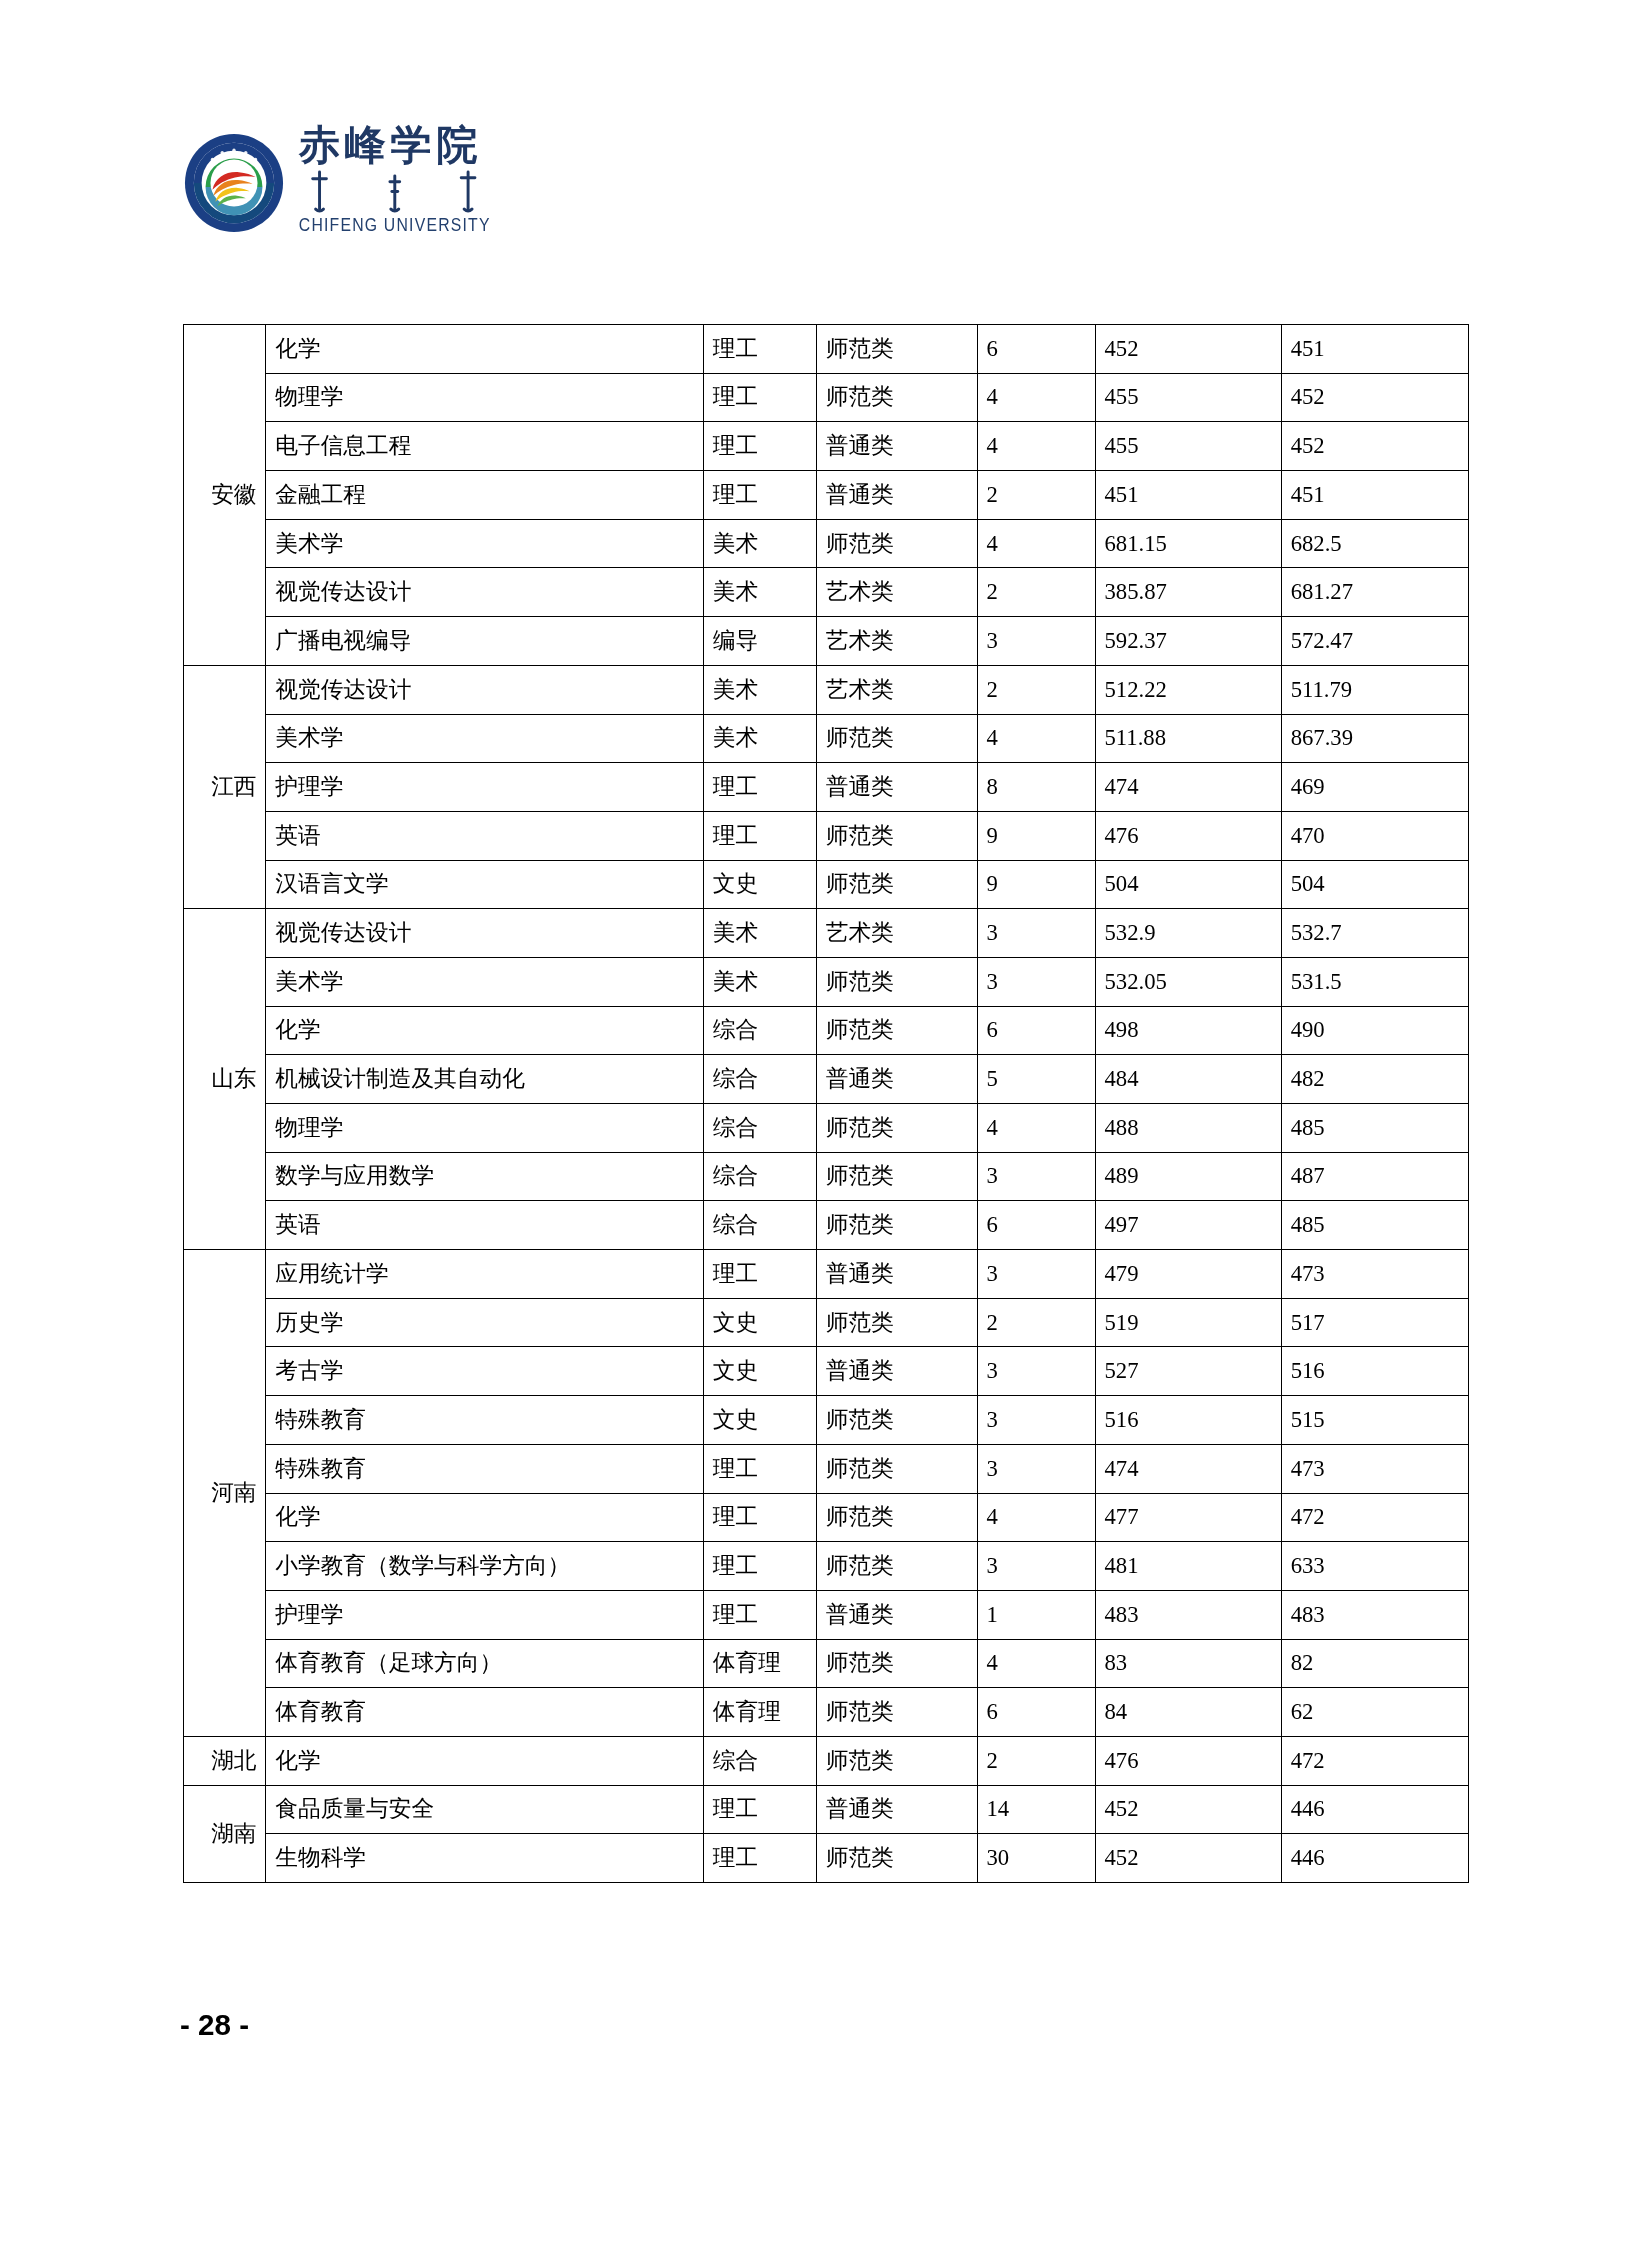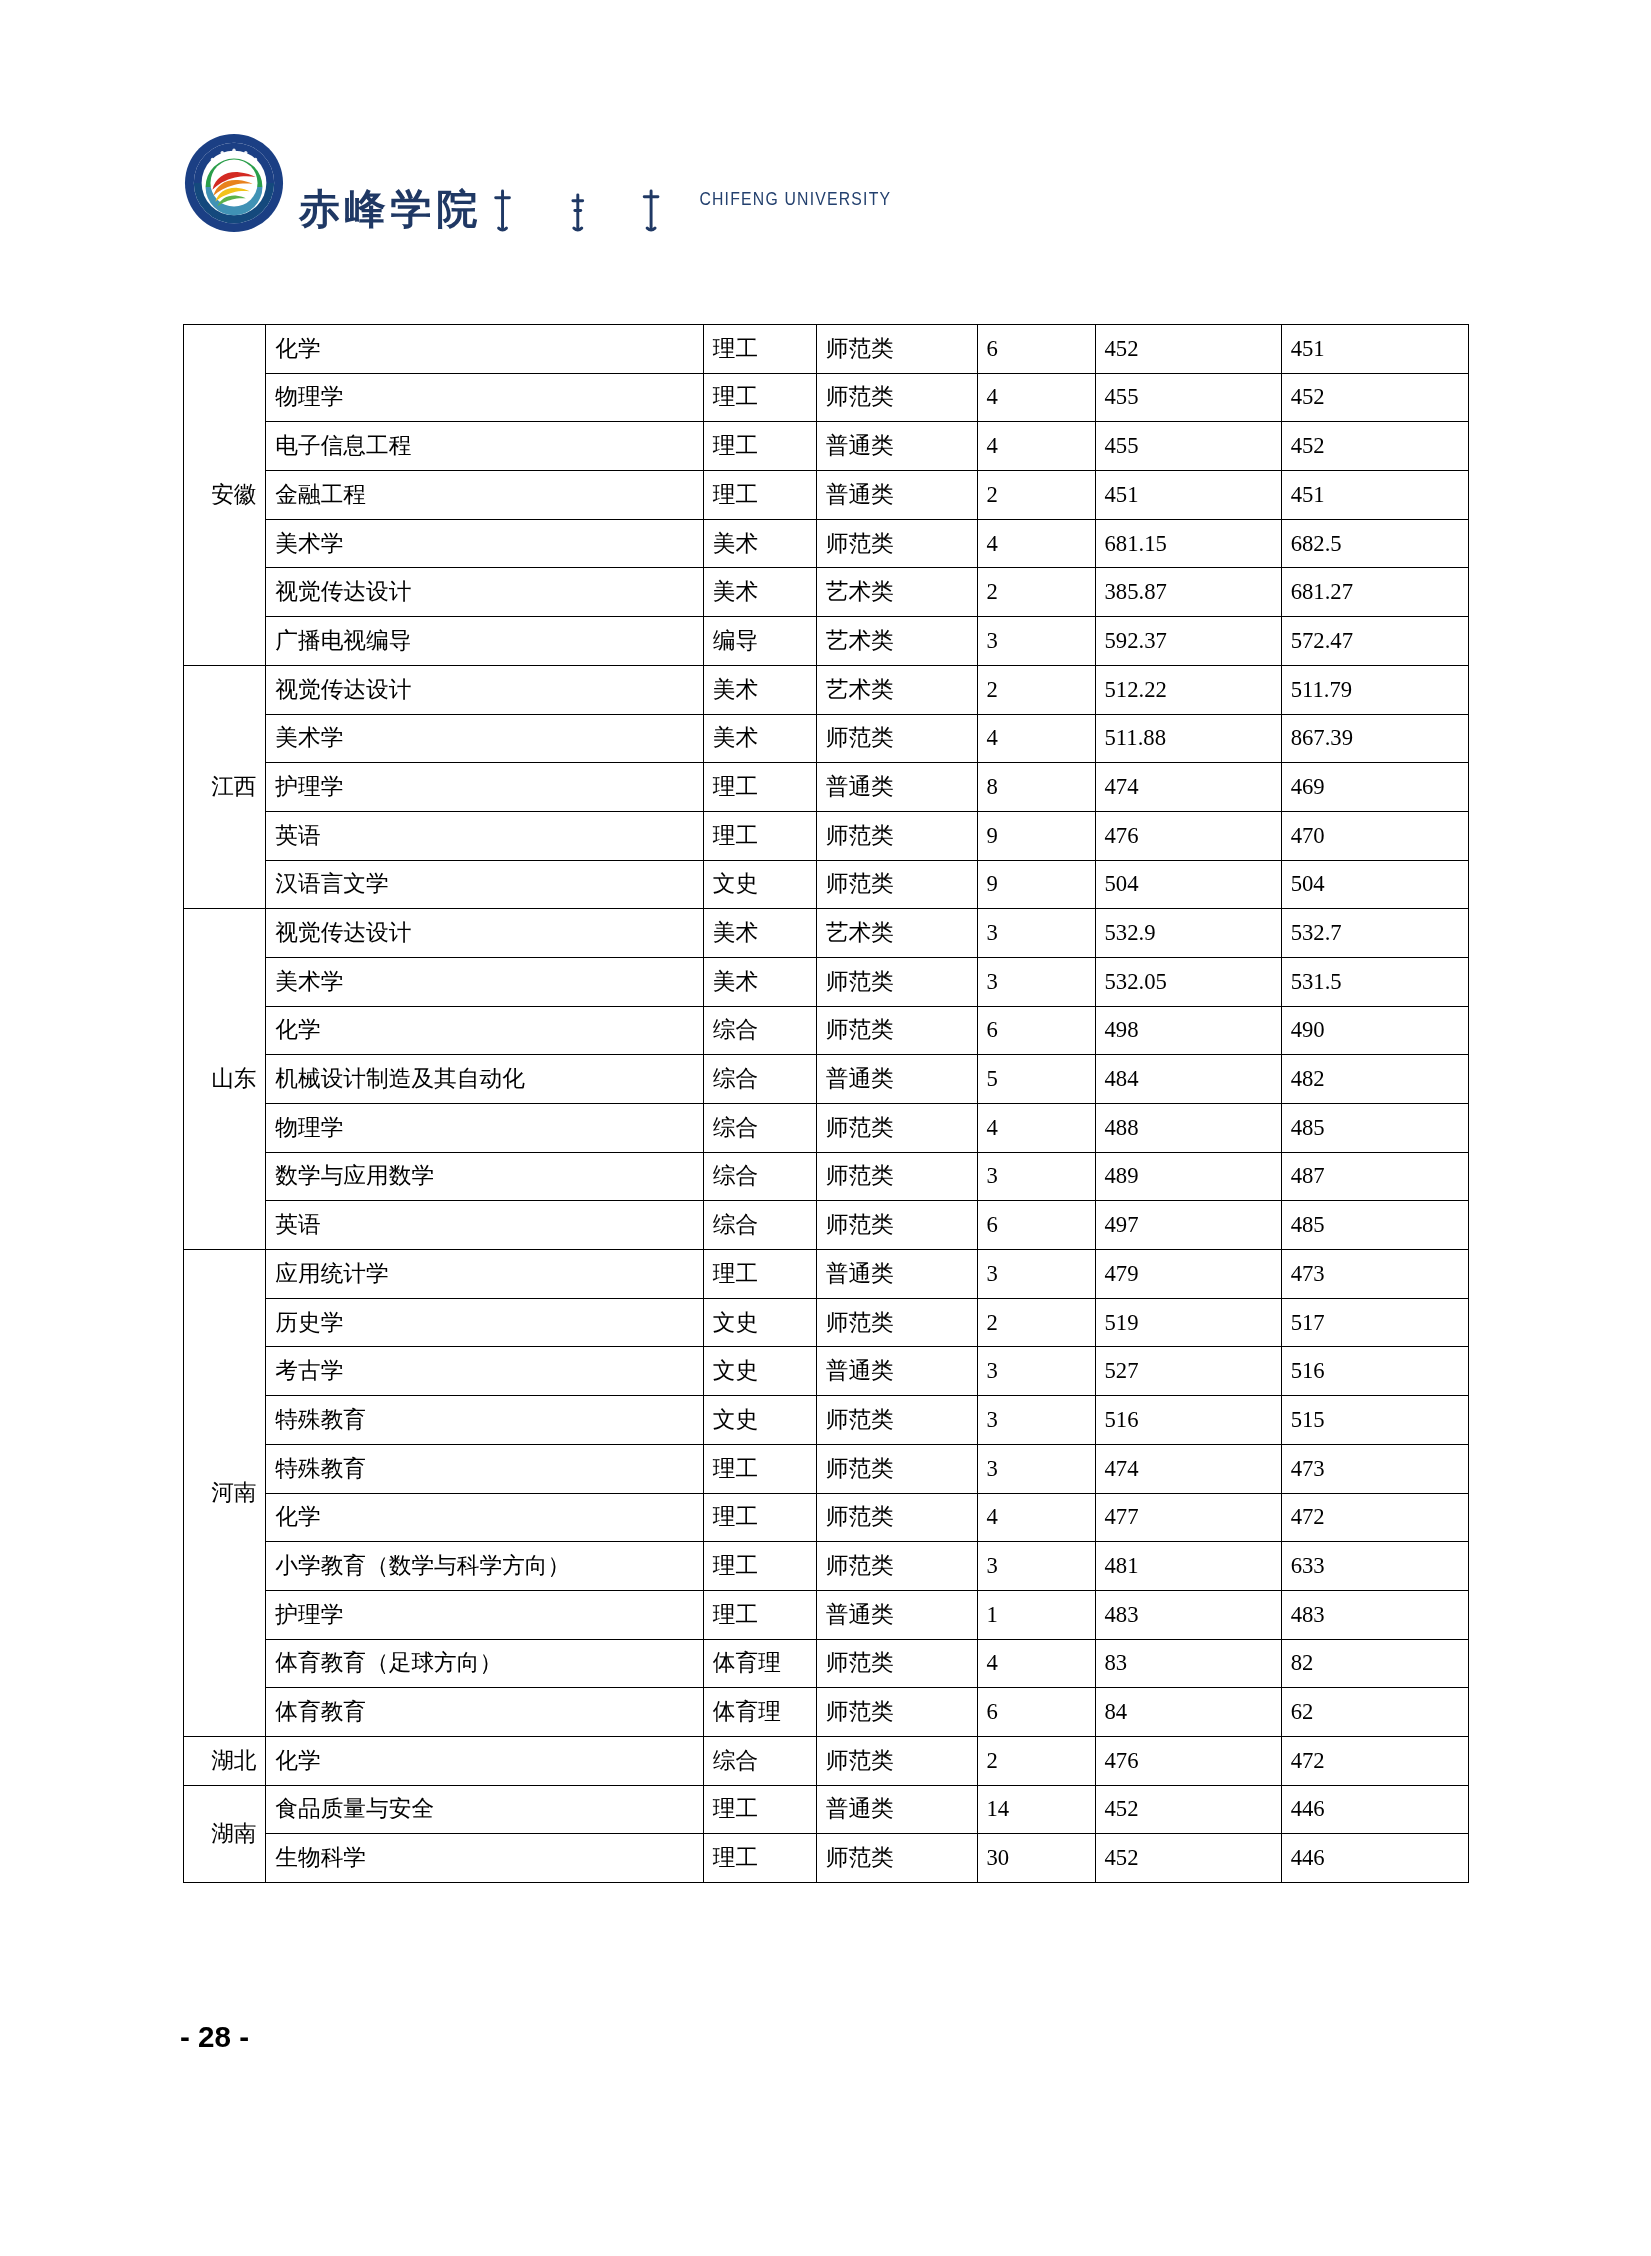--- a/index.html
+++ b/index.html
@@ -37,21 +37,21 @@
     width: 102px;
     height: 102px;
     position: relative;
     flex: 0 0 auto;
   }
   .logo-mark svg { display: block; }
 
   .logo-text {
     margin-left: 13.8px;
     display: flex;
-    flex-direction: row;
+    flex-direction: column;
     justify-content: flex-end;
     padding-bottom: 2px;
   }
   .logo-cn {
     font-family: "Liberation Serif", "DejaVu Serif", serif;
     font-size: 41px;
     line-height: 45px;
     letter-spacing: 4.9px;
     color: #1f3864;
     font-weight: 600;
@@ -114,21 +114,20 @@
   
   .page-number {
     position: absolute;
     left: 180px;
     top: 2008px;
     font-size: 29.6px;
     font-family: "Liberation Sans", "DejaVu Sans", sans-serif;
     font-weight: bold;
     letter-spacing: 0px;
     color: #000000;
-    margin-top: 12px;
   }
 </style>
 </head>
 <body>
 
 <div class="page">
 
   <div class="header">
 
     <div class="logo-mark">

